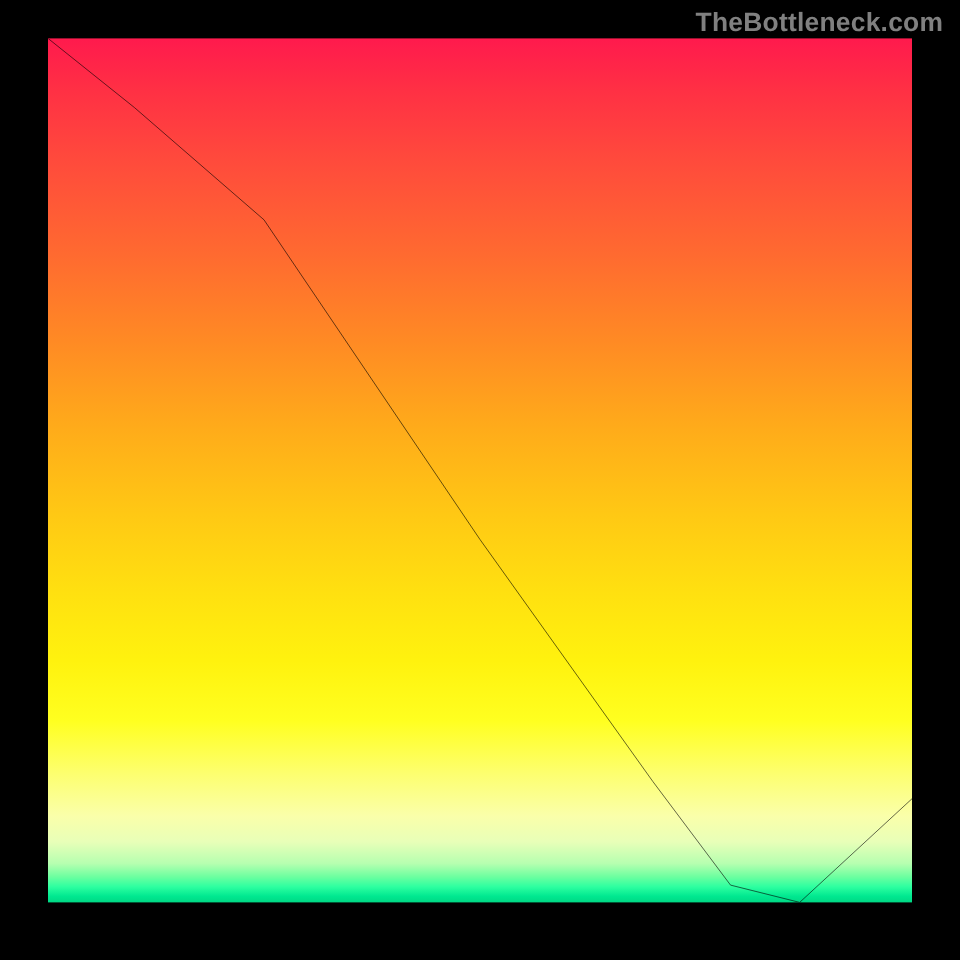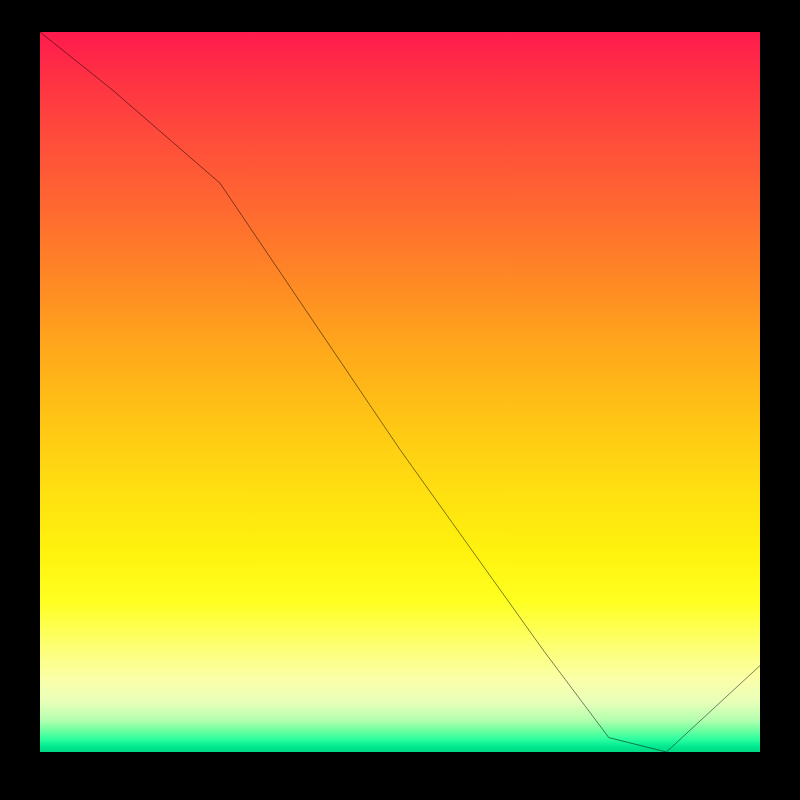--- a/index.html
+++ b/index.html
@@ -78,20 +78,21 @@
     color: #e63a2a;
     letter-spacing: 0.4px;
     white-space: nowrap;
   }
 </style>
 </head>
 <body>
 
 <div class="stage">
 
+  <div class="watermark">TheBottleneck.com</div>
 
   <div class="plot">
     <div class="gradient"></div>
 
     <svg class="curve" viewBox="0 0 100 100" preserveAspectRatio="none">
       <path d="M 0 0
                L 10 8
                L 25 21
                L 50 58
                L 70 86

